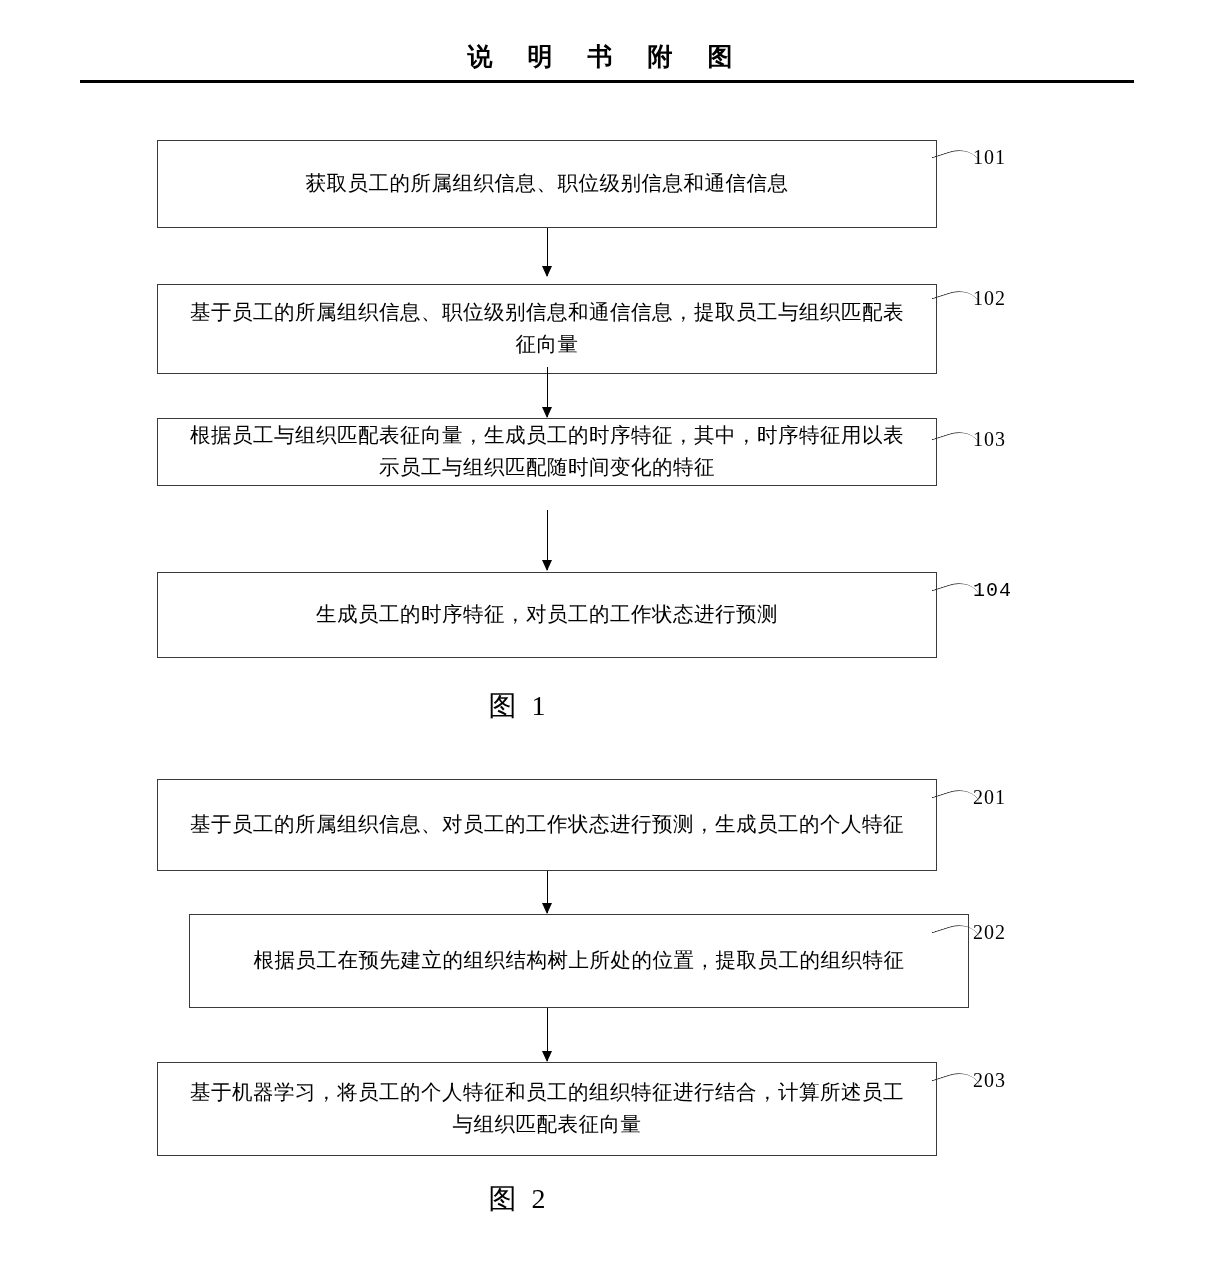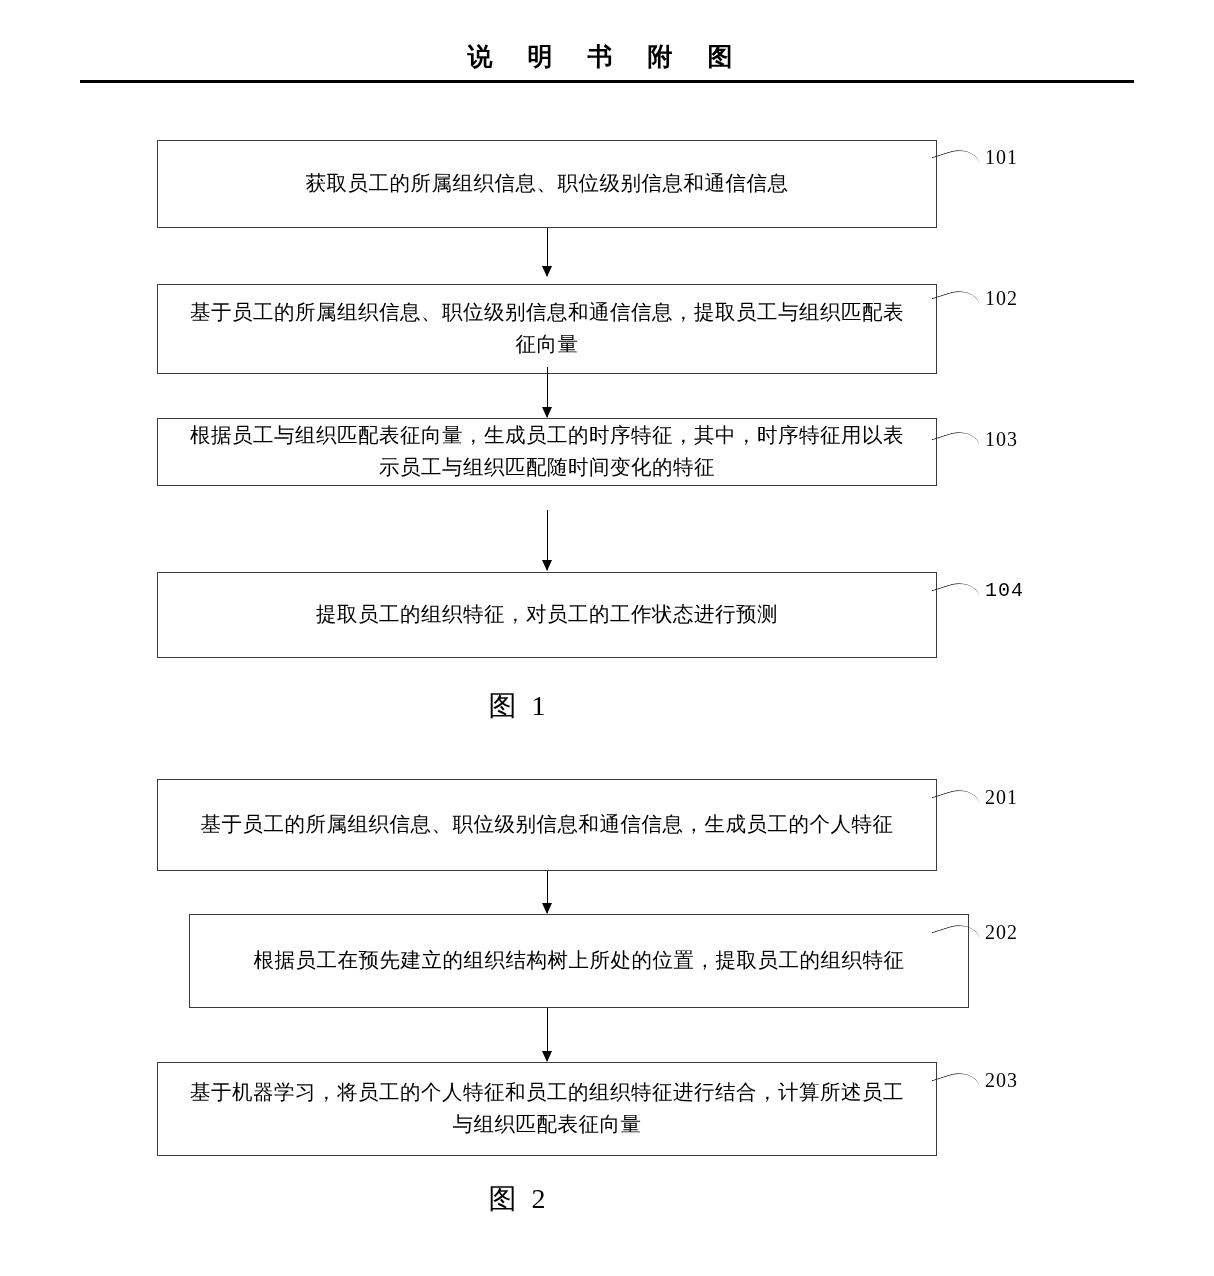--- a/index.html
+++ b/index.html
@@ -70,21 +70,20 @@
     height: 0;
     border-left: 5.5px solid transparent;
     border-right: 5.5px solid transparent;
     border-top: 11px solid #000000;
   }
   .tag {
     position: absolute;
     font-size: 20px;
     font-family: "Liberation Serif", "DejaVu Serif", serif;
     letter-spacing: 1px;
-    margin-left: 12px;
   }
   .tag-line {
     position: absolute;
     width: 44px;
     height: 22px;
     border-top: 1px solid #2b2b2b;
     border-right: 0;
     border-bottom: 0;
     border-left: 0;
     border-top-right-radius: 26px 20px;
@@ -124,31 +123,31 @@
 
   <div class="box" style="left:157px; top:418px; width:780px; height:68px;">
     <span>根据员工与组织匹配表征向量，生成员工的时序特征，其中，时序特征用以表示员工与组织匹配随时间变化的特征</span>
   </div>
   <div class="tag-line" style="left:934px; top:432px;"></div>
   <div class="tag" style="left:973px; top:428px;">103</div>
 
   <div class="arrow" style="left:547px; top:510px; height:60px;"></div>
 
   <div class="box" style="left:157px; top:572px; width:780px; height:86px;">
-    <span>提取员工的组织特征，对员工的工作状态进行预测</span>
+    <span>生成员工的时序特征，对员工的工作状态进行预测</span>
   </div>
   <div class="tag-line" style="left:934px; top:583px;"></div>
   <div class="tag" style="left:973px; top:579px;font-family:Liberation Mono, monospace;">104</div>
 
   <div class="fig-caption" style="top:687px;">图 1</div>
 </div>
 
 <div class="flow">
   <div class="box" style="left:157px; top:779px; width:780px; height:92px;">
-    <span>基于员工的所属组织信息、职位级别信息和通信信息，生成员工的个人特征</span>
+    <span>基于员工的所属组织信息、对员工的工作状态进行预测，生成员工的个人特征</span>
   </div>
   <div class="tag-line" style="left:934px; top:790px;"></div>
   <div class="tag" style="left:973px; top:786px;">201</div>
 
   <div class="arrow" style="left:547px; top:871px; height:42px;"></div>
 
   <div class="box" style="left:157px; top:914px; width:780px; height:94px;margin-left:32px;">
     <span>根据员工在预先建立的组织结构树上所处的位置，提取员工的组织特征</span>
   </div>
   <div class="tag-line" style="left:934px; top:925px;"></div>

